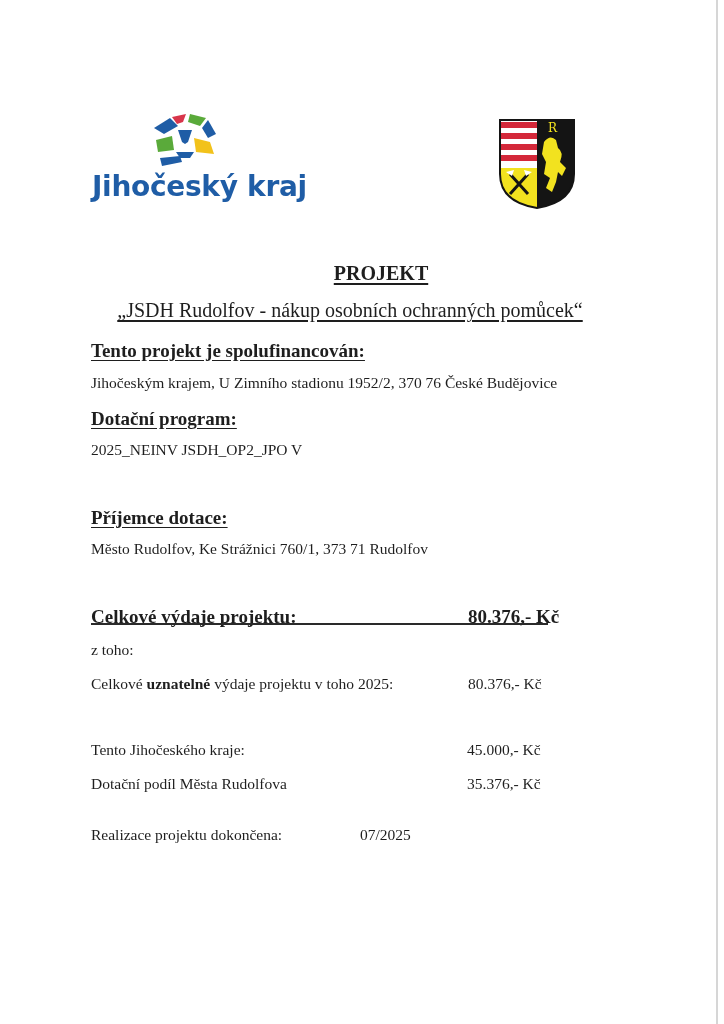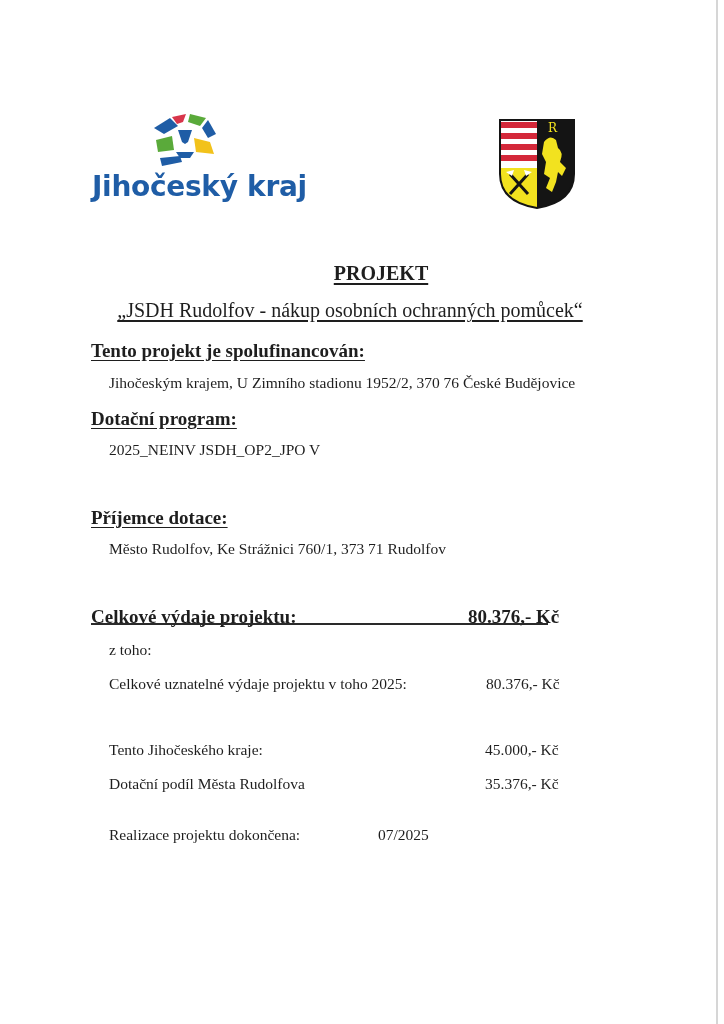--- a/index.html
+++ b/index.html
@@ -10,23 +10,23 @@
     .logo-mark { position: absolute; left: 62px; top: 0; width: 70px; height: 56px; }
     .logo-text { position: absolute; left: 4px; top: 58px; font-family: "DejaVu Sans", sans-serif;
                  font-weight: bold; font-size: 28px; color: #1f5da6; letter-spacing: -0.3px; white-space: nowrap; }
     .coat { position: absolute; left: 498px; top: 118px; width: 78px; height: 92px; }
     .abs { position: absolute; white-space: nowrap; }
     .title { left: 0; width: 700px; text-align: center; top: 262px; font-size: 20px; font-weight: bold;
              text-decoration: underline; text-underline-offset: 3px; margin-left: 31px; }
     .subtitle { left: 0; width: 700px; text-align: center; top: 299px; font-size: 20px; font-weight: normal;
                 text-decoration: underline; text-underline-offset: 3px; }
     .label { font-size: 19px; font-weight: bold; text-decoration: underline; text-underline-offset: 3px; }
-    .text { font-size: 15.5px; margin-left: 18px; }
+    .text { font-size: 15.5px; }
     .uline { position: absolute; left: 91px; top: 623px; width: 457px; height: 1.5px; background: #2a2a2a; }
-    .bold { font-weight: normal; }
+    .bold { font-weight: bold; }
   </style>
 </head>
 <body>
 
 <div class="page-edge"></div>
 
 <div class="logo-jk">
   <svg class="logo-mark" viewBox="0 0 70 56">
     <path d="M4 16 L20 6 L28 14 L14 22 Z" fill="#1f5da6"></path>
     <path d="M22 5 L36 2 L33 10 L27 12 Z" fill="#d8354b"></path>

